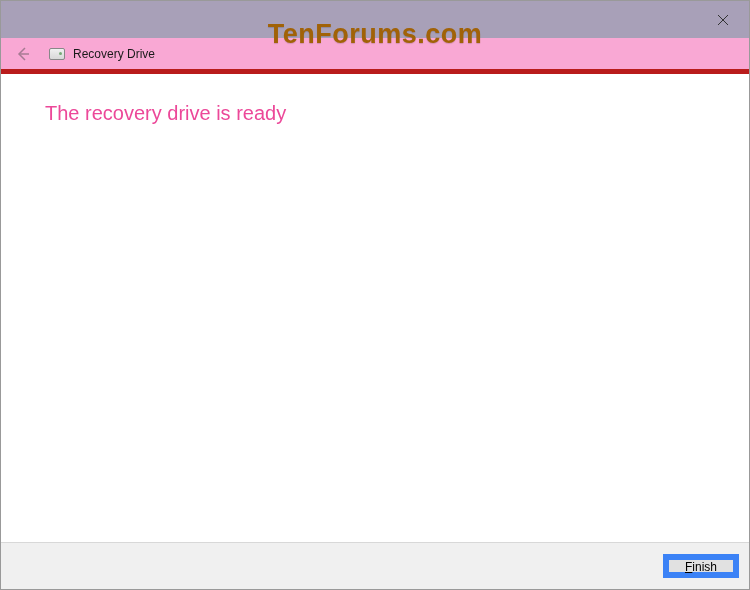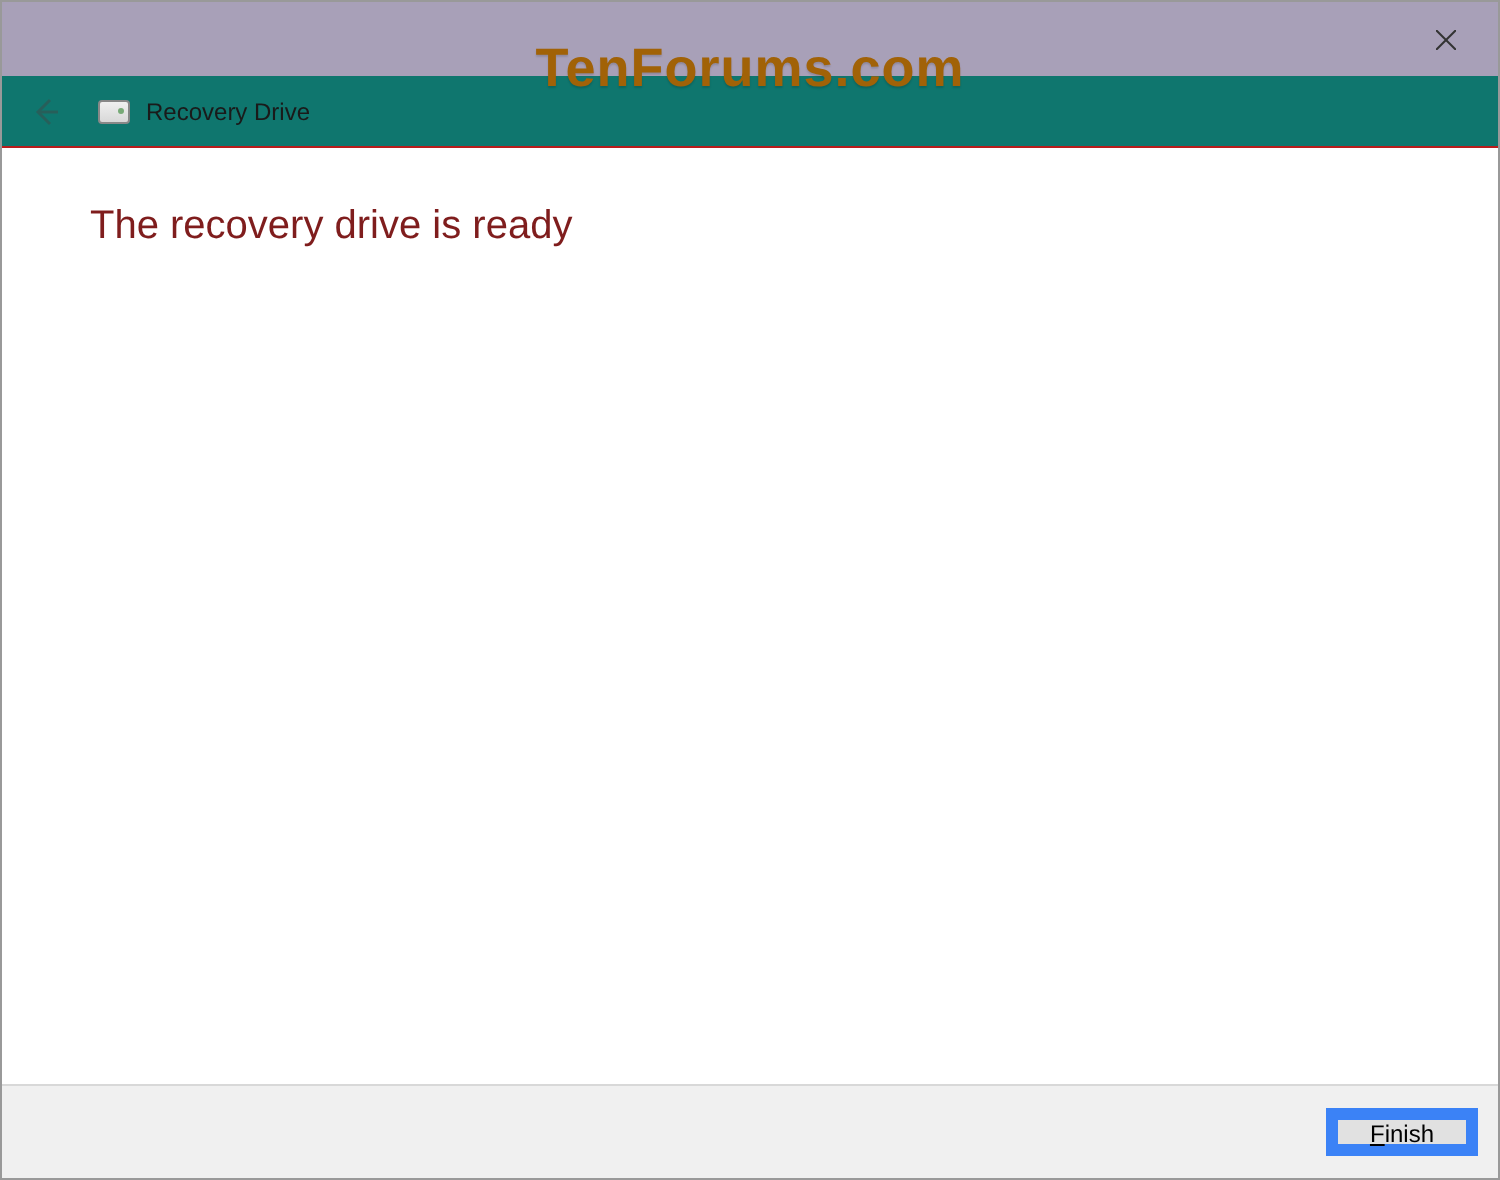--- a/index.html
+++ b/index.html
@@ -32,25 +32,25 @@
       justify-content: center;
       cursor: pointer;
       margin-right: 4px;
     }
     .close-btn svg {
       width: 10px;
       height: 10px;
     }
     .header {
       height: 36px;
-      background: #0f766e;
+      background: #f9a8d4;
       display: flex;
       align-items: center;
       padding: 0 10px;
-      border-bottom: 1px solid #b91c1c;
+      border-bottom: 5px solid #b91c1c;
     }
     .back-arrow {
       width: 24px;
       height: 24px;
       display: flex;
       align-items: center;
       justify-content: center;
       opacity: 0.45;
       margin-right: 14px;
     }
@@ -81,21 +81,21 @@
       font-size: 12px;
       color: #1a1a1a;
     }
     .content {
       background: #fff;
       padding: 28px 44px;
       height: 470px;
     }
     .main-heading {
       font-size: 20px;
-      color: #7f1d1d;
+      color: #ec4899;
       font-weight: 400;
     }
     .footer {
       position: absolute;
       bottom: 0;
       left: 0;
       right: 0;
       height: 47px;
       background: #f0f0f0;
       border-top: 1px solid #d8d8d8;

